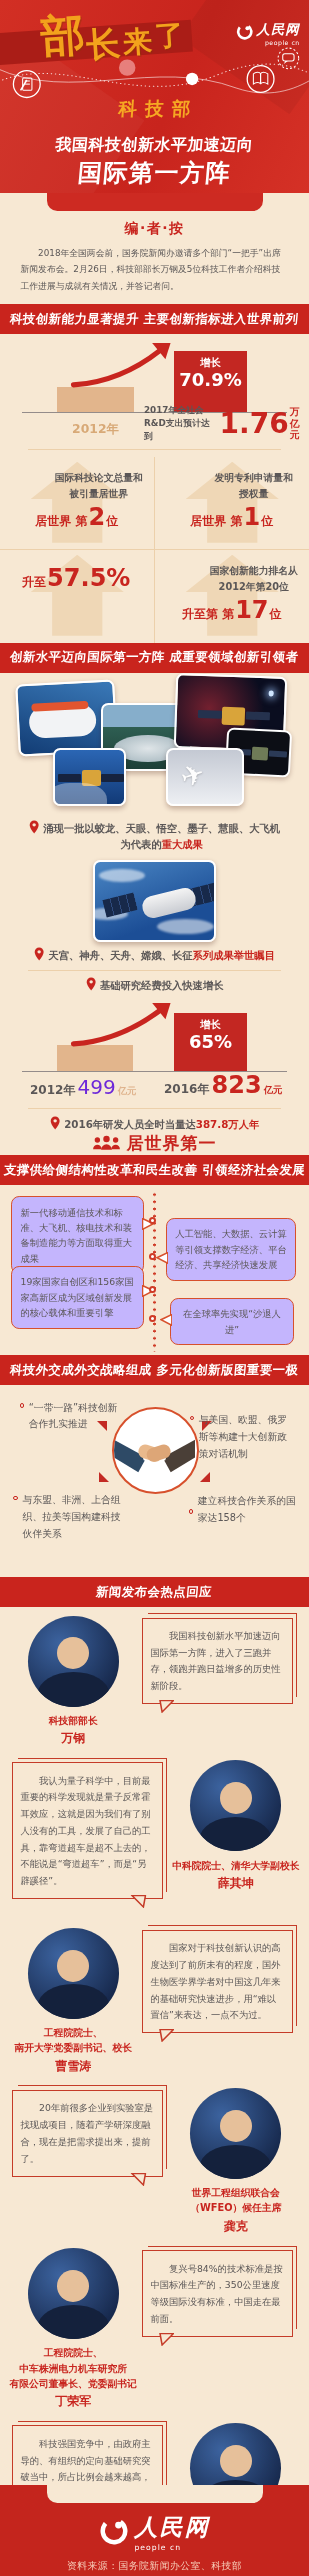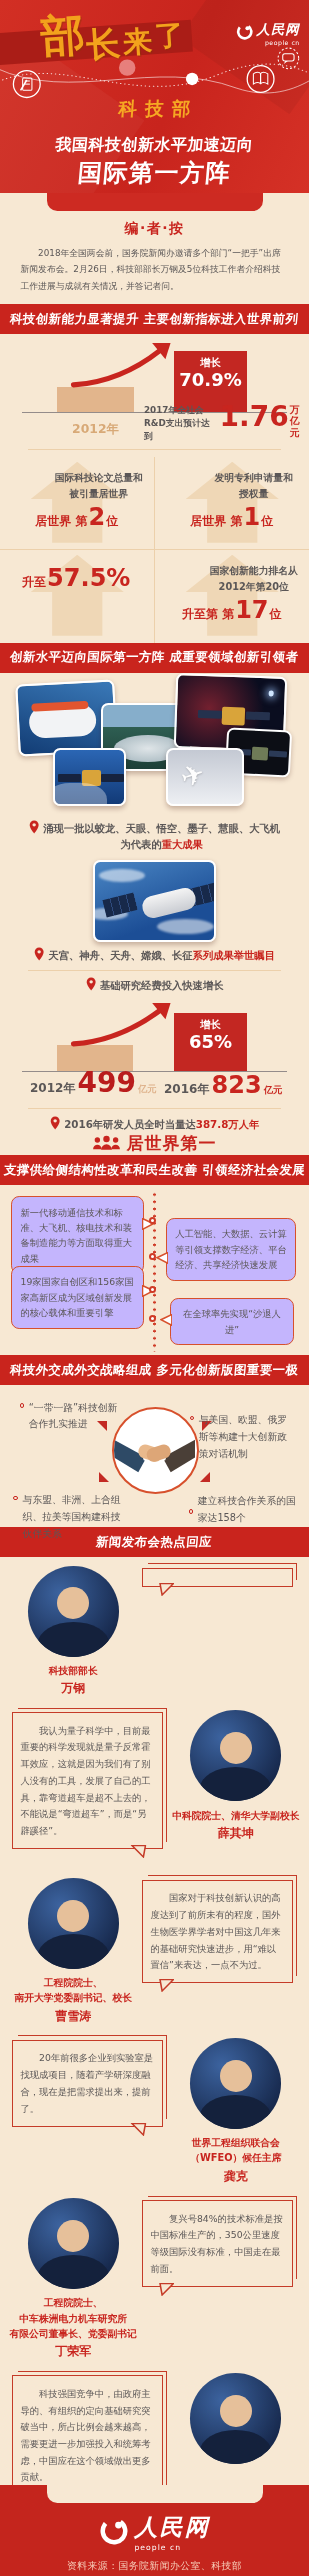--- a/index.html
+++ b/index.html
@@ -35,27 +35,27 @@
   
   .chart{position:relative;height:109px;}
   .baseline{position:absolute;left:21.6px;right:21.6px;bottom:30px;border-bottom:1.5px solid #948c8a;}
   .bar{position:absolute;bottom:31px;}
   .bar.tan{background:#e2b58c;}
   .bar.red{background:#c32722;text-align:center;color:#fff;}
   .gl{font-size:10.3px;font-weight:700;margin-top:5.2px;}
   .gv{font-size:18px;font-weight:900;line-height:1.1;}
   .arrow-svg{position:absolute;}
   .c1-year{position:absolute;left:57px;bottom:5.2px;width:77px;text-align:center;color:#d8a977;font-size:12.4px;font-weight:800;}
-  .c1-right{position:absolute;left:144px;bottom:1px;display:flex;}
+  .c1-right{position:absolute;left:144px;bottom:1px;display:flex;align-items:center;}
   .c1-gray{color:#5b5757;font-size:8.8px;font-weight:700;line-height:1.45;white-space:pre-line;}
   .c1-big{color:#c8251f;font-size:28px;font-weight:900;line-height:.9;margin-left:2.1px;}
   .c1-unit{color:#c8251f;font-size:9.8px;font-weight:800;line-height:1.15;white-space:pre-line;margin-left:1px;}
   .c2-lab{position:absolute;bottom:3.1px;display:flex;align-items:baseline;gap:2.1px;}
   .c2-year{color:#5b5757;font-size:12px;font-weight:800;}
-  .c2-val-l{color:#b91c1c;font-size:28px;font-weight:700;}
+  .c2-val-l{color:#6d28d9;font-size:20px;font-weight:400;}
   .c2-val-r{color:#c8251f;font-size:24px;font-weight:900;}
   .c2-unit-l{color:#dfb38d;font-size:9.3px;font-weight:800;}
   .c2-unit-r{color:#c8251f;font-size:9.3px;font-weight:800;}
   
   .quads{display:grid;grid-template-columns:1fr 1fr;}
   .quad{position:relative;height:93px;text-align:center;padding-top:13.4px;}
   .quad.bb{border-bottom:1px solid #ecd0ab;}
   .quad.br{border-right:1px solid #ecd0ab;}
   .quad .qarrow{position:absolute;left:50%;top:5.2px;width:93px;height:81px;margin-left:-46px;background:#efd7b6;clip-path:polygon(50% 0,100% 46%,77% 46%,77% 100%,23% 100%,23% 46%,0 46%);}
   .qtext{position:relative;color:#5b5757;font-size:9.8px;font-weight:700;line-height:1.65;white-space:pre-line;margin-left:44px;}
@@ -77,21 +77,21 @@
   .tg-panel{position:absolute;width:32px;height:17.5px;background:repeating-linear-gradient(90deg,#17294a 0 7.2px,#2e4a7c 7.2px 8.2px);transform:rotate(-14deg);}
   .world{display:flex;justify-content:center;align-items:center;gap:5.2px;color:#c8251f;font-size:17px;font-weight:900;letter-spacing:1px;}
   
   .bubwrap{position:relative;height:166px;margin-top:4.1px;}
   .dotline{position:absolute;left:153px;top:2.1px;height:161px;width:3.1px;background-image:radial-gradient(circle,#cf3b27 1.3px,rgba(0,0,0,0) 1.4px);background-size:3.1px 7.2px;background-repeat:repeat-y;}
   .ring{position:absolute;left:149px;width:7.2px;height:7.2px;border:2.1px solid #cf3b27;background:#fff;border-radius:50%;}
   .bub{position:absolute;background:#c4b5fd;border:1.5px solid #d7502c;border-radius:8.2px;padding:7.2px 8.2px;color:#5b5757;font-size:9.3px;line-height:1.65;}
   .btail{position:absolute;top:20.6px;}
   .btail svg{display:block;}
   
-  .diplo{position:relative;height:142px;}
+  .diplo{position:relative;height:192px;}
   .hs-circle{position:absolute;left:50%;top:21.6px;width:87px;height:87px;margin-left:-43px;background:#fff;border:2.6px solid #d7502c;border-radius:50%;overflow:hidden;}
   .tri{position:absolute;width:0;height:0;border-style:solid;}
   .rbul{display:flex;gap:4.6px;position:absolute;}
   .rbul .ring2{flex:0 0 auto;width:4.6px;height:4.6px;border:1.8px solid #c8251f;border-radius:50%;margin-top:3.6px;}
   .rbul .txt{color:#5b5757;font-size:9.8px;line-height:1.7;}
   
   .irow{display:flex;padding:3.1px 8.2px 5.2px;align-items:flex-start;}
   .irow.rev{flex-direction:row-reverse;}
   .pwrap{flex:0 0 130px;text-align:center;}
   .pcircle{position:relative;width:91px;height:91px;margin:5.2px auto 6.2px;border-radius:50%;background:radial-gradient(circle at 35% 30%,#3c639f,#17294d 75%);overflow:hidden;}
@@ -446,20 +446,21 @@
       </div>
 
     <div class="irow">
       <div class="pwrap">
         <div class="pcircle"></div>
         <div class="cap-title">科技部部长</div>
         <div class="cap-name">万钢</div>
       </div>
       <div class="qcol">
         <div class="qbox">
+          <div class="qtxt">我国科技创新水平加速迈向国际第一方阵，进入了三跑并存，领跑并跑日益增多的历史性新阶段。</div>
           <span class="qtail"><svg width="15.5" height="13" viewBox="0 0 30 25">
                 <path d="M2 1 L28 1 L6 23 Z" fill="#f7e8d3" stroke="#c53b28" stroke-width="3"></path>
               </svg></span>
         </div>
       </div>
     </div>
 
     <div class="irow rev">
       <div class="pwrap">
         <div class="pcircle"></div>

